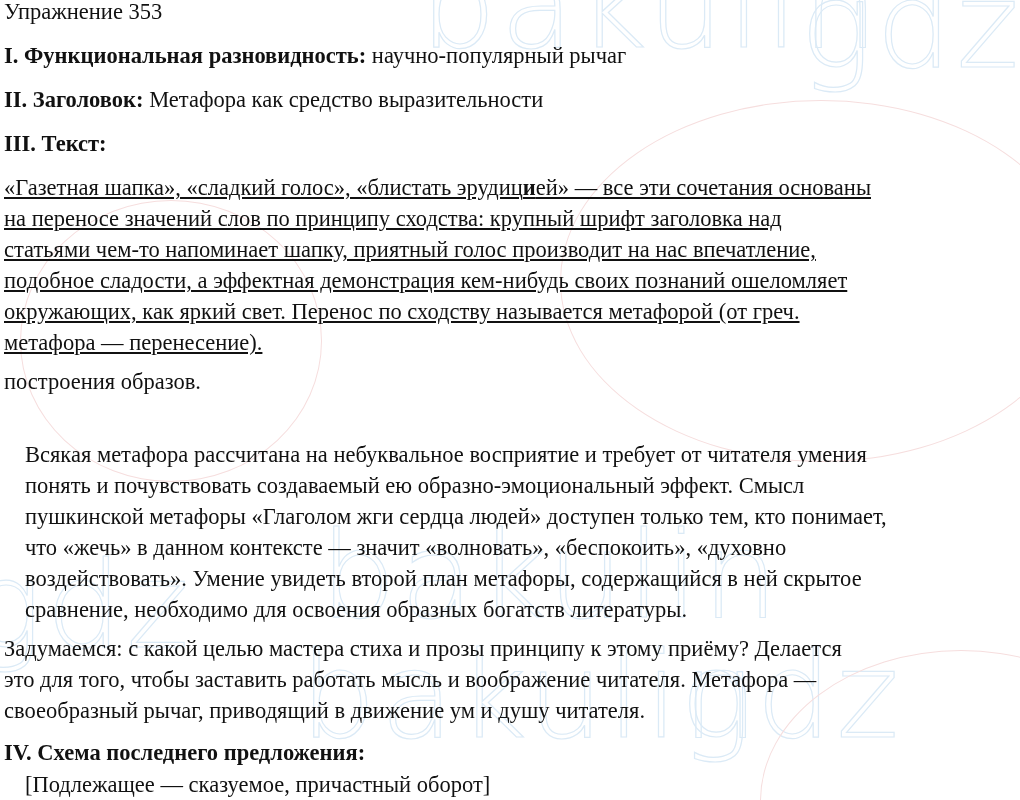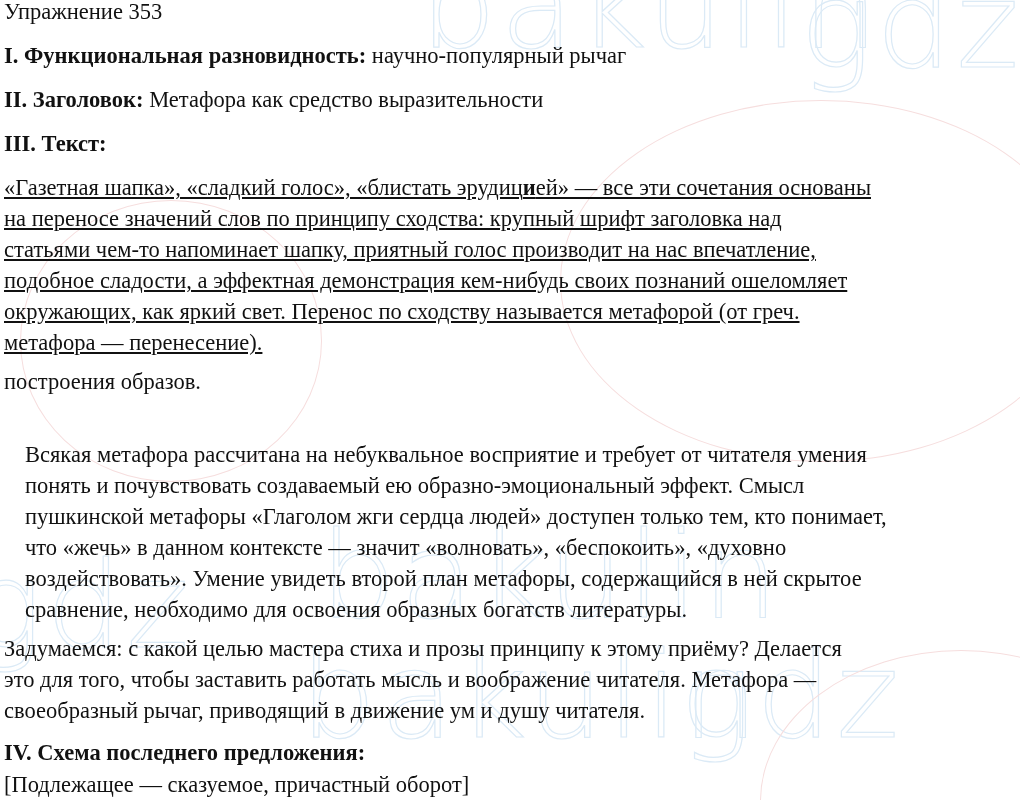--- a/index.html
+++ b/index.html
@@ -120,15 +120,15 @@
   <div class="para" style="top:633px;">
     <span class="ln">Задумаемся: с какой целью мастера стиха и прозы принципу к этому приёму? Делается</span>
     <span class="ln">это для того, чтобы заставить работать мысль и воображение читателя. Метафора —</span>
     <span class="ln">своеобразный рычаг, приводящий в движение ум и душу читателя.</span>
   </div>
 
   <div class="section-line" style="top:737px;">
     <span class="b">IV. Схема последнего предложения:</span>
   </div>
 
-  <div class="section-line" style="top:769px;">[Подлежащее — сказуемое, причастный оборот]</div>
+  <div class="section-line" style="top:769px;margin-left:21px;">[Подлежащее — сказуемое, причастный оборот]</div>
 
 </div>
 
 </body></html>

